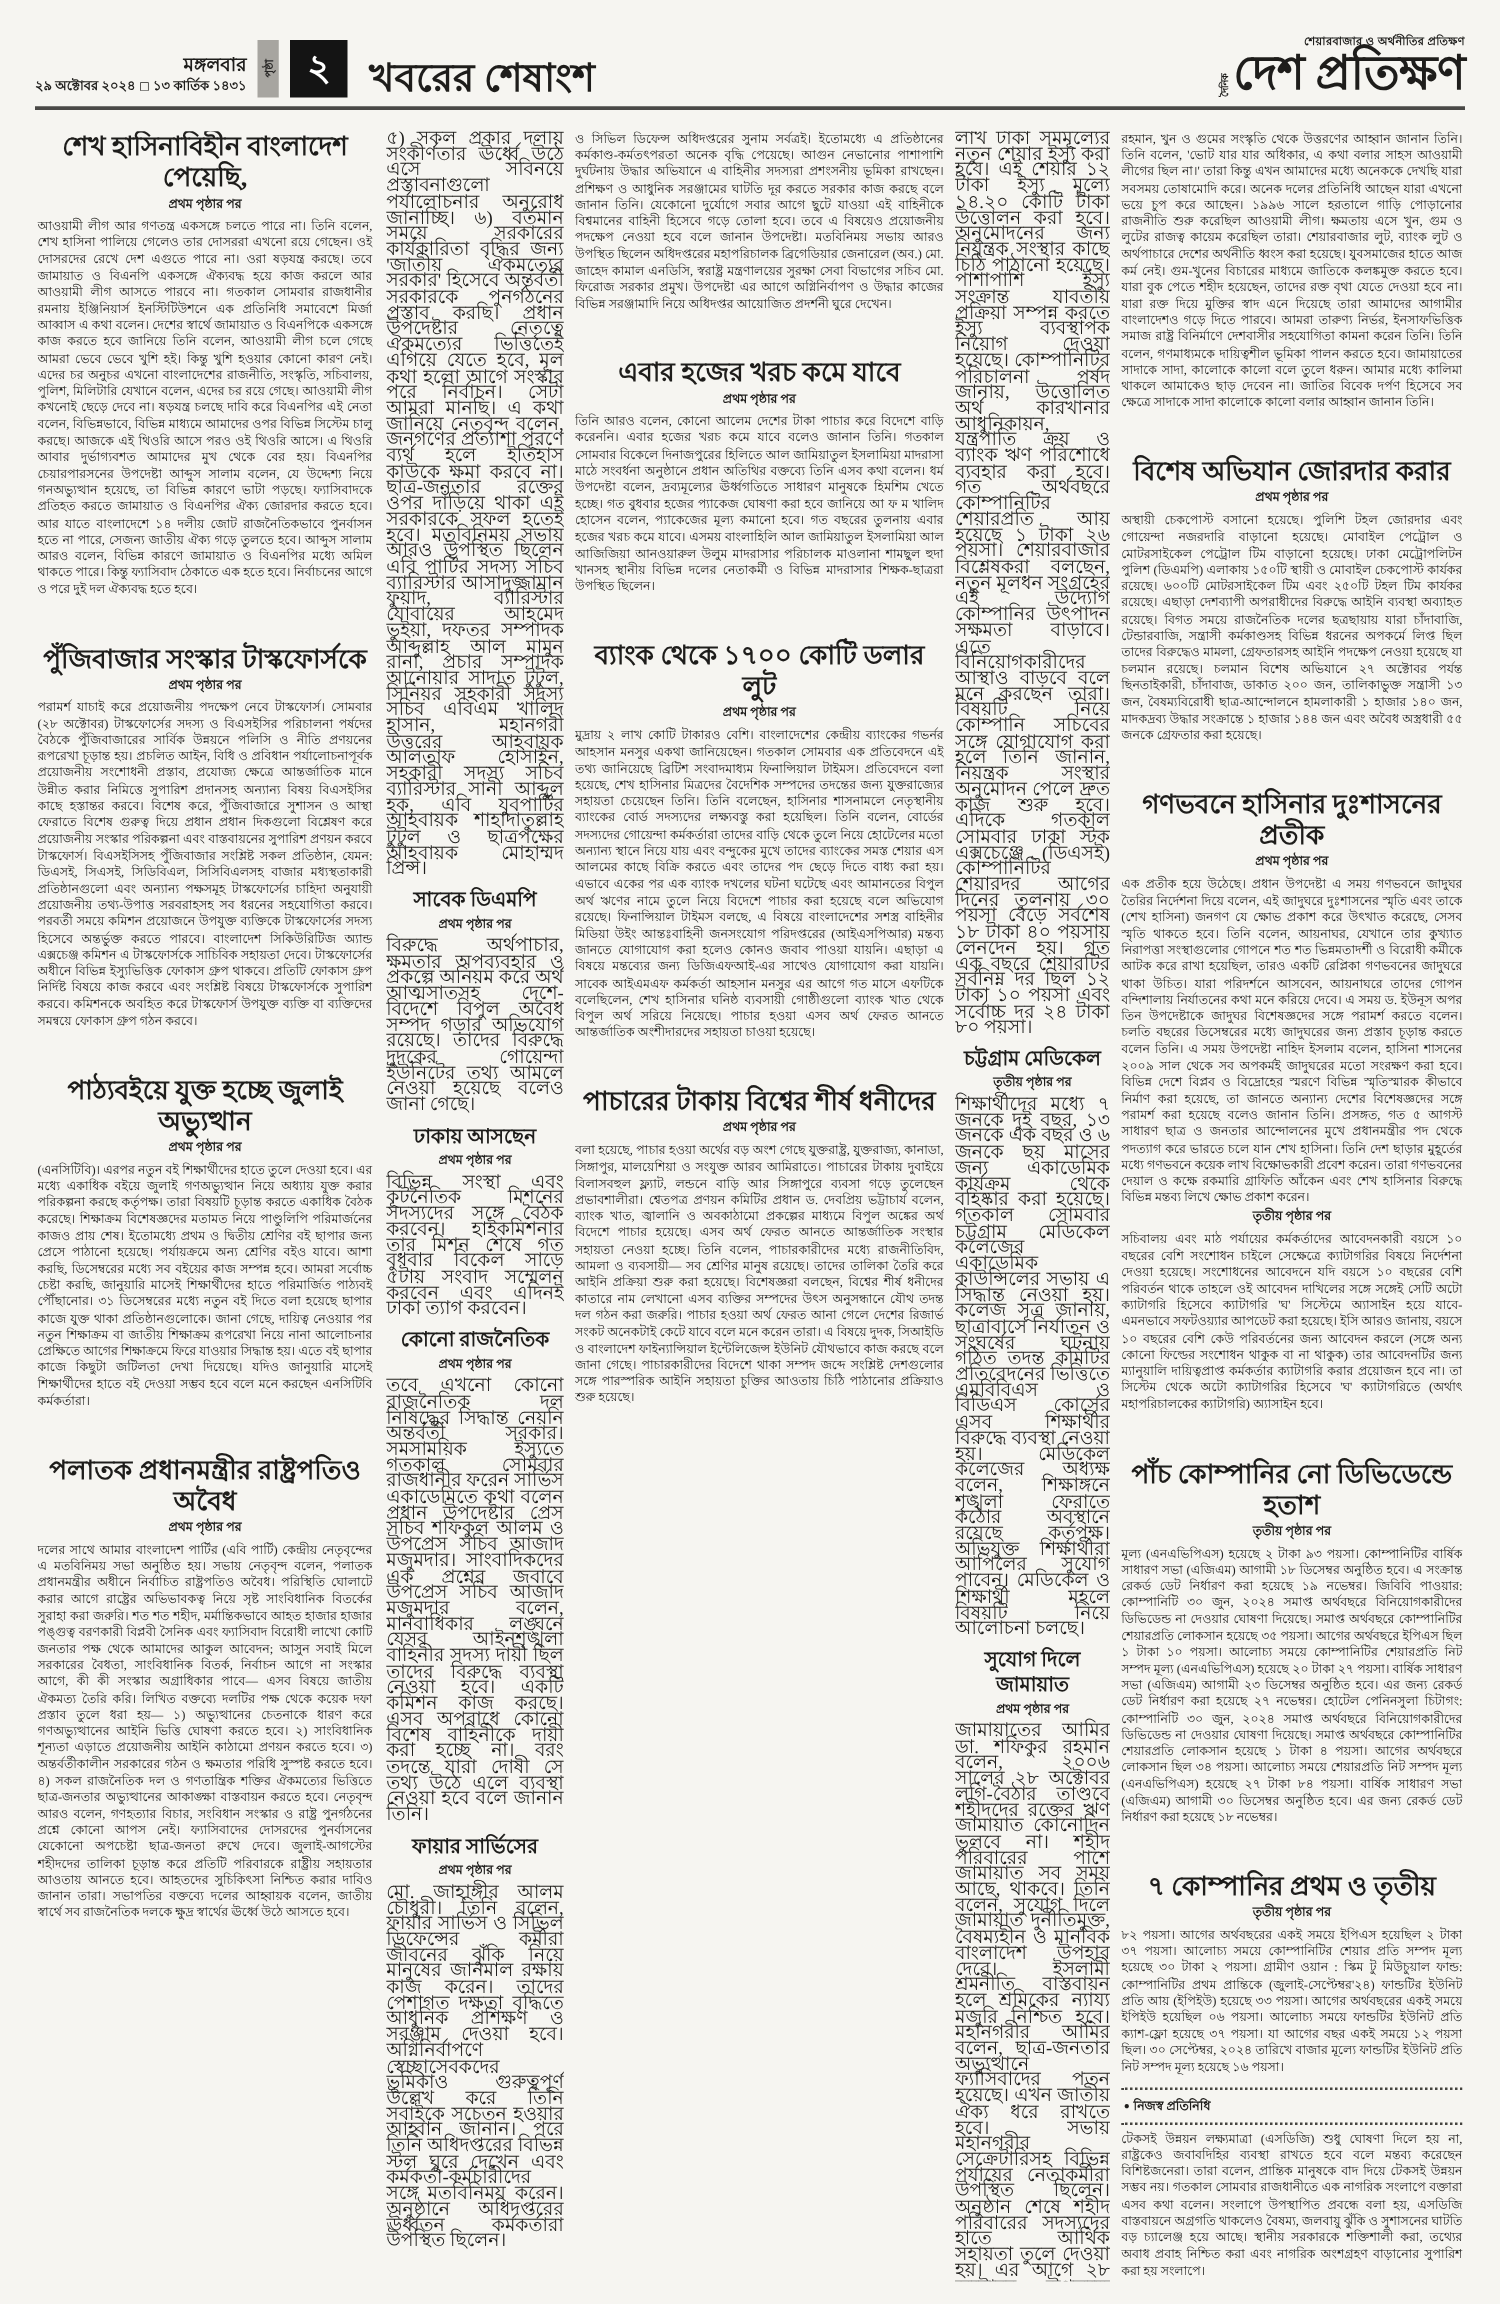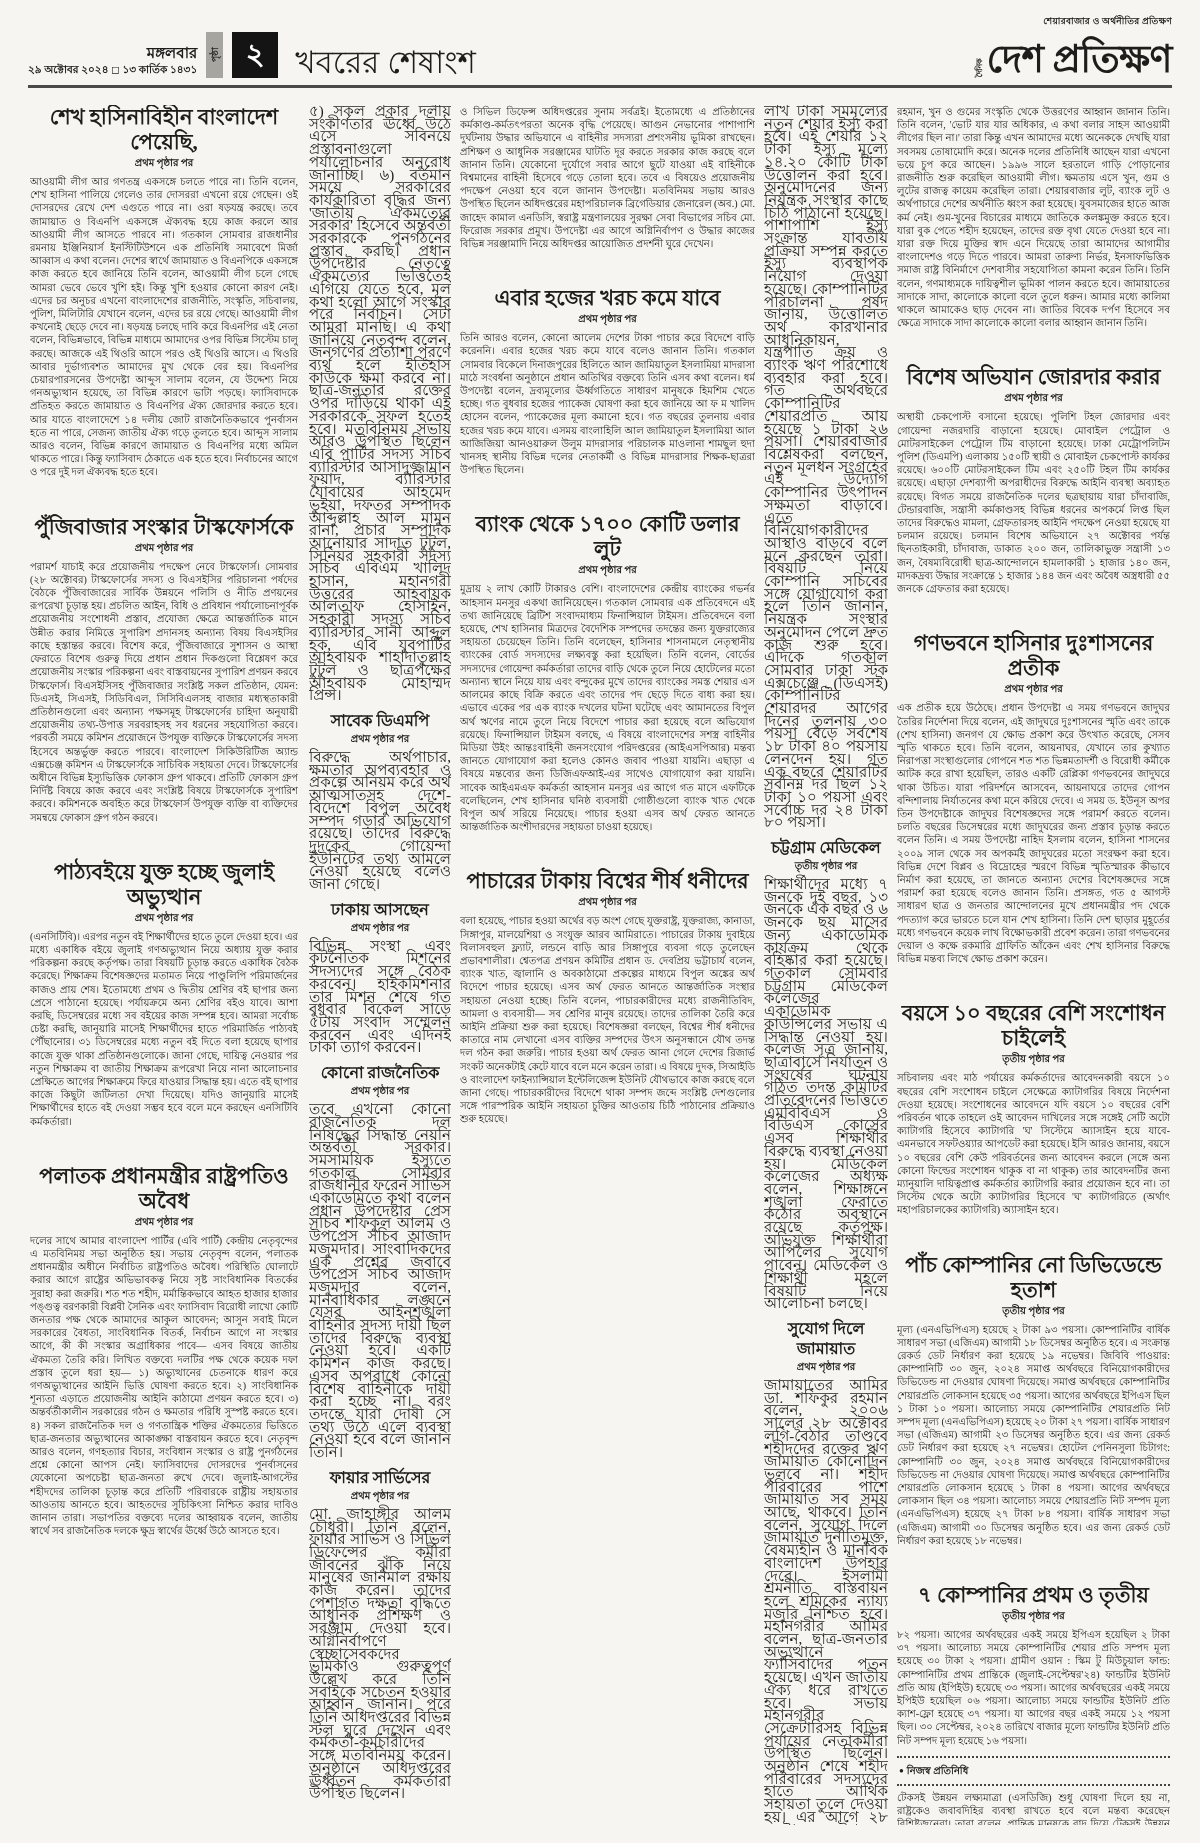--- a/index.html
+++ b/index.html
@@ -5,23 +5,23 @@
   html,body{margin:0;padding:0;}
   body{width:1200px;height:1843px;background:#e7e5e1;font-family:"Liberation Serif","DejaVu Serif",serif;color:#1e1d1b;}
   .page{position:relative;width:1200px;height:1843px;background:#f6f5f1;overflow:hidden;}
   
   .hdr{position:absolute;top:24px;left:28px;right:28px;height:64px;display:flex;align-items:flex-end;gap:9px;border-bottom:3px solid #4a4947;padding-bottom:7px;box-sizing:border-box;}
   .dateblk{text-align:right;line-height:1.3;padding-bottom:1px;white-space:nowrap;}
   .wd{font-weight:700;font-size:15px;}
   .dt{font-size:10.5px;font-weight:600;}
   .pn-label{width:17px;height:46px;background:#a7a5a0;color:#262524;display:flex;align-items:center;justify-content:center;font-size:9px;font-weight:700;writing-mode:vertical-rl;transform:rotate(180deg);flex:0 0 auto;}
   .pn-num{width:46px;height:46px;background:#141414;color:#ffffff;display:flex;align-items:center;justify-content:center;font-size:29px;font-weight:700;flex:0 0 auto;}
-  .sect{font-size:31px;font-weight:400;margin:0 6px 0 8px;line-height:1;white-space:nowrap;}
+  .sect{font-size:31px;font-weight:700;margin:0 6px 0 8px;line-height:1;white-space:nowrap;}
   .mast{margin-left:auto;text-align:right;line-height:1;}
-  .tagline{font-size:9px;font-weight:700;margin-bottom:14px;letter-spacing:.3px;}
+  .tagline{font-size:9px;font-weight:700;margin-bottom:2px;letter-spacing:.3px;}
   .logo{font-size:38px;font-weight:900;letter-spacing:-.5px;white-space:nowrap;}
   .daily{display:inline-block;font-size:8px;font-weight:700;writing-mode:vertical-rl;transform:rotate(180deg);margin-right:3px;vertical-align:bottom;}
   
   .col{position:absolute;top:105px;bottom:18px;overflow:hidden;}
   .c1{left:30px;width:268px;}
   .c2{left:309px;width:142px;}
   .c3{left:460px;width:295px;}
   .c4{left:764px;width:124px;}
   .c5{left:897px;width:273px;}
   .story h2{margin:9px 0 0;text-align:center;font-weight:800;}
@@ -155,21 +155,20 @@
       <h2>বিশেষ অভিযান জোরদার করার</h2>
       <div class="cont">প্রথম পৃষ্ঠার পর</div>
       <p class="body">অস্থায়ী চেকপোস্ট বসানো হয়েছে। পুলিশি টহল জোরদার এবং গোয়েন্দা নজরদারি বাড়ানো হয়েছে। মোবাইল পেট্রোল ও মোটরসাইকেল পেট্রোল টিম বাড়ানো হয়েছে। ঢাকা মেট্রোপলিটন পুলিশ (ডিএমপি) এলাকায় ১৫০টি স্থায়ী ও মোবাইল চেকপোস্ট কার্যকর রয়েছে। ৬০০টি মোটরসাইকেল টিম এবং ২৫০টি টহল টিম কার্যকর রয়েছে। এছাড়া দেশব্যাপী অপরাধীদের বিরুদ্ধে আইনি ব্যবস্থা অব্যাহত রয়েছে। বিগত সময়ে রাজনৈতিক দলের ছত্রছায়ায় যারা চাঁদাবাজি, টেন্ডারবাজি, সন্ত্রাসী কর্মকাণ্ডসহ বিভিন্ন ধরনের অপকর্মে লিপ্ত ছিল তাদের বিরুদ্ধেও মামলা, গ্রেফতারসহ আইনি পদক্ষেপ নেওয়া হয়েছে যা চলমান রয়েছে। চলমান বিশেষ অভিযানে ২৭ অক্টোবর পর্যন্ত ছিনতাইকারী, চাঁদাবাজ, ডাকাত ২০০ জন, তালিকাভুক্ত সন্ত্রাসী ১৩ জন, বৈষম্যবিরোধী ছাত্র-আন্দোলনে হামলাকারী ১ হাজার ১৪০ জন, মাদকদ্রব্য উদ্ধার সংক্রান্তে ১ হাজার ১৪৪ জন এবং অবৈধ অস্ত্রধারী ৫৫ জনকে গ্রেফতার করা হয়েছে।</p>
     </article>
     <article class="story">
       <h2>গণভবনে হাসিনার দুঃশাসনের প্রতীক</h2>
       <div class="cont">প্রথম পৃষ্ঠার পর</div>
       <p class="body">এক প্রতীক হয়ে উঠেছে। প্রধান উপদেষ্টা এ সময় গণভবনে জাদুঘর তৈরির নির্দেশনা দিয়ে বলেন, এই জাদুঘরে দুঃশাসনের স্মৃতি এবং তাকে (শেখ হাসিনা) জনগণ যে ক্ষোভ প্রকাশ করে উৎখাত করেছে, সেসব স্মৃতি থাকতে হবে। তিনি বলেন, আয়নাঘর, যেখানে তার কুখ্যাত নিরাপত্তা সংস্থাগুলোর গোপনে শত শত ভিন্নমতাদর্শী ও বিরোধী কর্মীকে আটক করে রাখা হয়েছিল, তারও একটি রেপ্লিকা গণভবনের জাদুঘরে থাকা উচিত। যারা পরিদর্শনে আসবেন, আয়নাঘরে তাদের গোপন বন্দিশালায় নির্যাতনের কথা মনে করিয়ে দেবে। এ সময় ড. ইউনূস অপর তিন উপদেষ্টাকে জাদুঘর বিশেষজ্ঞদের সঙ্গে পরামর্শ করতে বলেন। চলতি বছরের ডিসেম্বরের মধ্যে জাদুঘরের জন্য প্রস্তাব চূড়ান্ত করতে বলেন তিনি। এ সময় উপদেষ্টা নাহিদ ইসলাম বলেন, হাসিনা শাসনের ২০০৯ সাল থেকে সব অপকর্মই জাদুঘরের মতো সংরক্ষণ করা হবে। বিভিন্ন দেশে বিপ্লব ও বিদ্রোহের স্মরণে বিভিন্ন স্মৃতিস্মারক কীভাবে নির্মাণ করা হয়েছে, তা জানতে অন্যান্য দেশের বিশেষজ্ঞদের সঙ্গে পরামর্শ করা হয়েছে বলেও জানান তিনি। প্রসঙ্গত, গত ৫ আগস্ট সাধারণ ছাত্র ও জনতার আন্দোলনের মুখে প্রধানমন্ত্রীর পদ থেকে পদত্যাগ করে ভারতে চলে যান শেখ হাসিনা। তিনি দেশ ছাড়ার মুহূর্তের মধ্যে গণভবনে কয়েক লাখ বিক্ষোভকারী প্রবেশ করেন। তারা গণভবনের দেয়াল ও কক্ষে রকমারি গ্রাফিতি আঁকেন এবং শেখ হাসিনার বিরুদ্ধে বিভিন্ন মন্তব্য লিখে ক্ষোভ প্রকাশ করেন।</p>
     </article>
     <article class="story">
-      <h2>বয়সে ১০ বছরের বেশি সংশোধন চাইলেই</h2>
       <div class="cont">তৃতীয় পৃষ্ঠার পর</div>
       <p class="body">সচিবালয় এবং মাঠ পর্যায়ের কর্মকর্তাদের আবেদনকারী বয়সে ১০ বছরের বেশি সংশোধন চাইলে সেক্ষেত্রে ক্যাটাগরির বিষয়ে নির্দেশনা দেওয়া হয়েছে। সংশোধনের আবেদনে যদি বয়সে ১০ বছরের বেশি পরিবর্তন থাকে তাহলে ওই আবেদন দাখিলের সঙ্গে সঙ্গেই সেটি অটো ক্যাটাগরি হিসেবে ক্যাটাগরি 'ঘ' সিস্টেমে অ্যাসাইন হয়ে যাবে- এমনভাবে সফটওয়্যার আপডেট করা হয়েছে। ইসি আরও জানায়, বয়সে ১০ বছরের বেশি কেউ পরিবর্তনের জন্য আবেদন করলে (সঙ্গে অন্য কোনো ফিল্ডের সংশোধন থাকুক বা না থাকুক) তার আবেদনটির জন্য ম্যানুয়ালি দায়িত্বপ্রাপ্ত কর্মকর্তার ক্যাটাগরি করার প্রয়োজন হবে না। তা সিস্টেম থেকে অটো ক্যাটাগরির হিসেবে 'ঘ' ক্যাটাগরিতে (অর্থাৎ মহাপরিচালকের ক্যাটাগরি) অ্যাসাইন হবে।</p>
     </article>
     <article class="story">
       <h2>পাঁচ কোম্পানির নো ডিভিডেন্ডে হতাশ</h2>
       <div class="cont">তৃতীয় পৃষ্ঠার পর</div>
       <p class="body">মূল্য (এনএভিপিএস) হয়েছে ২ টাকা ৯৩ পয়সা। কোম্পানিটির বার্ষিক সাধারণ সভা (এজিএম) আগামী ১৮ ডিসেম্বর অনুষ্ঠিত হবে। এ সংক্রান্ত রেকর্ড ডেট নির্ধারণ করা হয়েছে ১৯ নভেম্বর। জিবিবি পাওয়ার: কোম্পানিটি ৩০ জুন, ২০২৪ সমাপ্ত অর্থবছরে বিনিয়োগকারীদের ডিভিডেন্ড না দেওয়ার ঘোষণা দিয়েছে। সমাপ্ত অর্থবছরে কোম্পানিটির শেয়ারপ্রতি লোকসান হয়েছে ৩৫ পয়সা। আগের অর্থবছরে ইপিএস ছিল ১ টাকা ১০ পয়সা। আলোচ্য সময়ে কোম্পানিটির শেয়ারপ্রতি নিট সম্পদ মূল্য (এনএভিপিএস) হয়েছে ২০ টাকা ২৭ পয়সা। বার্ষিক সাধারণ সভা (এজিএম) আগামী ২৩ ডিসেম্বর অনুষ্ঠিত হবে। এর জন্য রেকর্ড ডেট নির্ধারণ করা হয়েছে ২৭ নভেম্বর। হোটেল পেনিনসুলা চিটাগং: কোম্পানিটি ৩০ জুন, ২০২৪ সমাপ্ত অর্থবছরে বিনিয়োগকারীদের ডিভিডেন্ড না দেওয়ার ঘোষণা দিয়েছে। সমাপ্ত অর্থবছরে কোম্পানিটির শেয়ারপ্রতি লোকসান হয়েছে ১ টাকা ৪ পয়সা। আগের অর্থবছরে লোকসান ছিল ৩৪ পয়সা। আলোচ্য সময়ে শেয়ারপ্রতি নিট সম্পদ মূল্য (এনএভিপিএস) হয়েছে ২৭ টাকা ৮৪ পয়সা। বার্ষিক সাধারণ সভা (এজিএম) আগামী ৩০ ডিসেম্বর অনুষ্ঠিত হবে। এর জন্য রেকর্ড ডেট নির্ধারণ করা হয়েছে ১৮ নভেম্বর।</p>
     </article>
     <article class="story">
       <h2>৭ কোম্পানির প্রথম ও তৃতীয়</h2>

